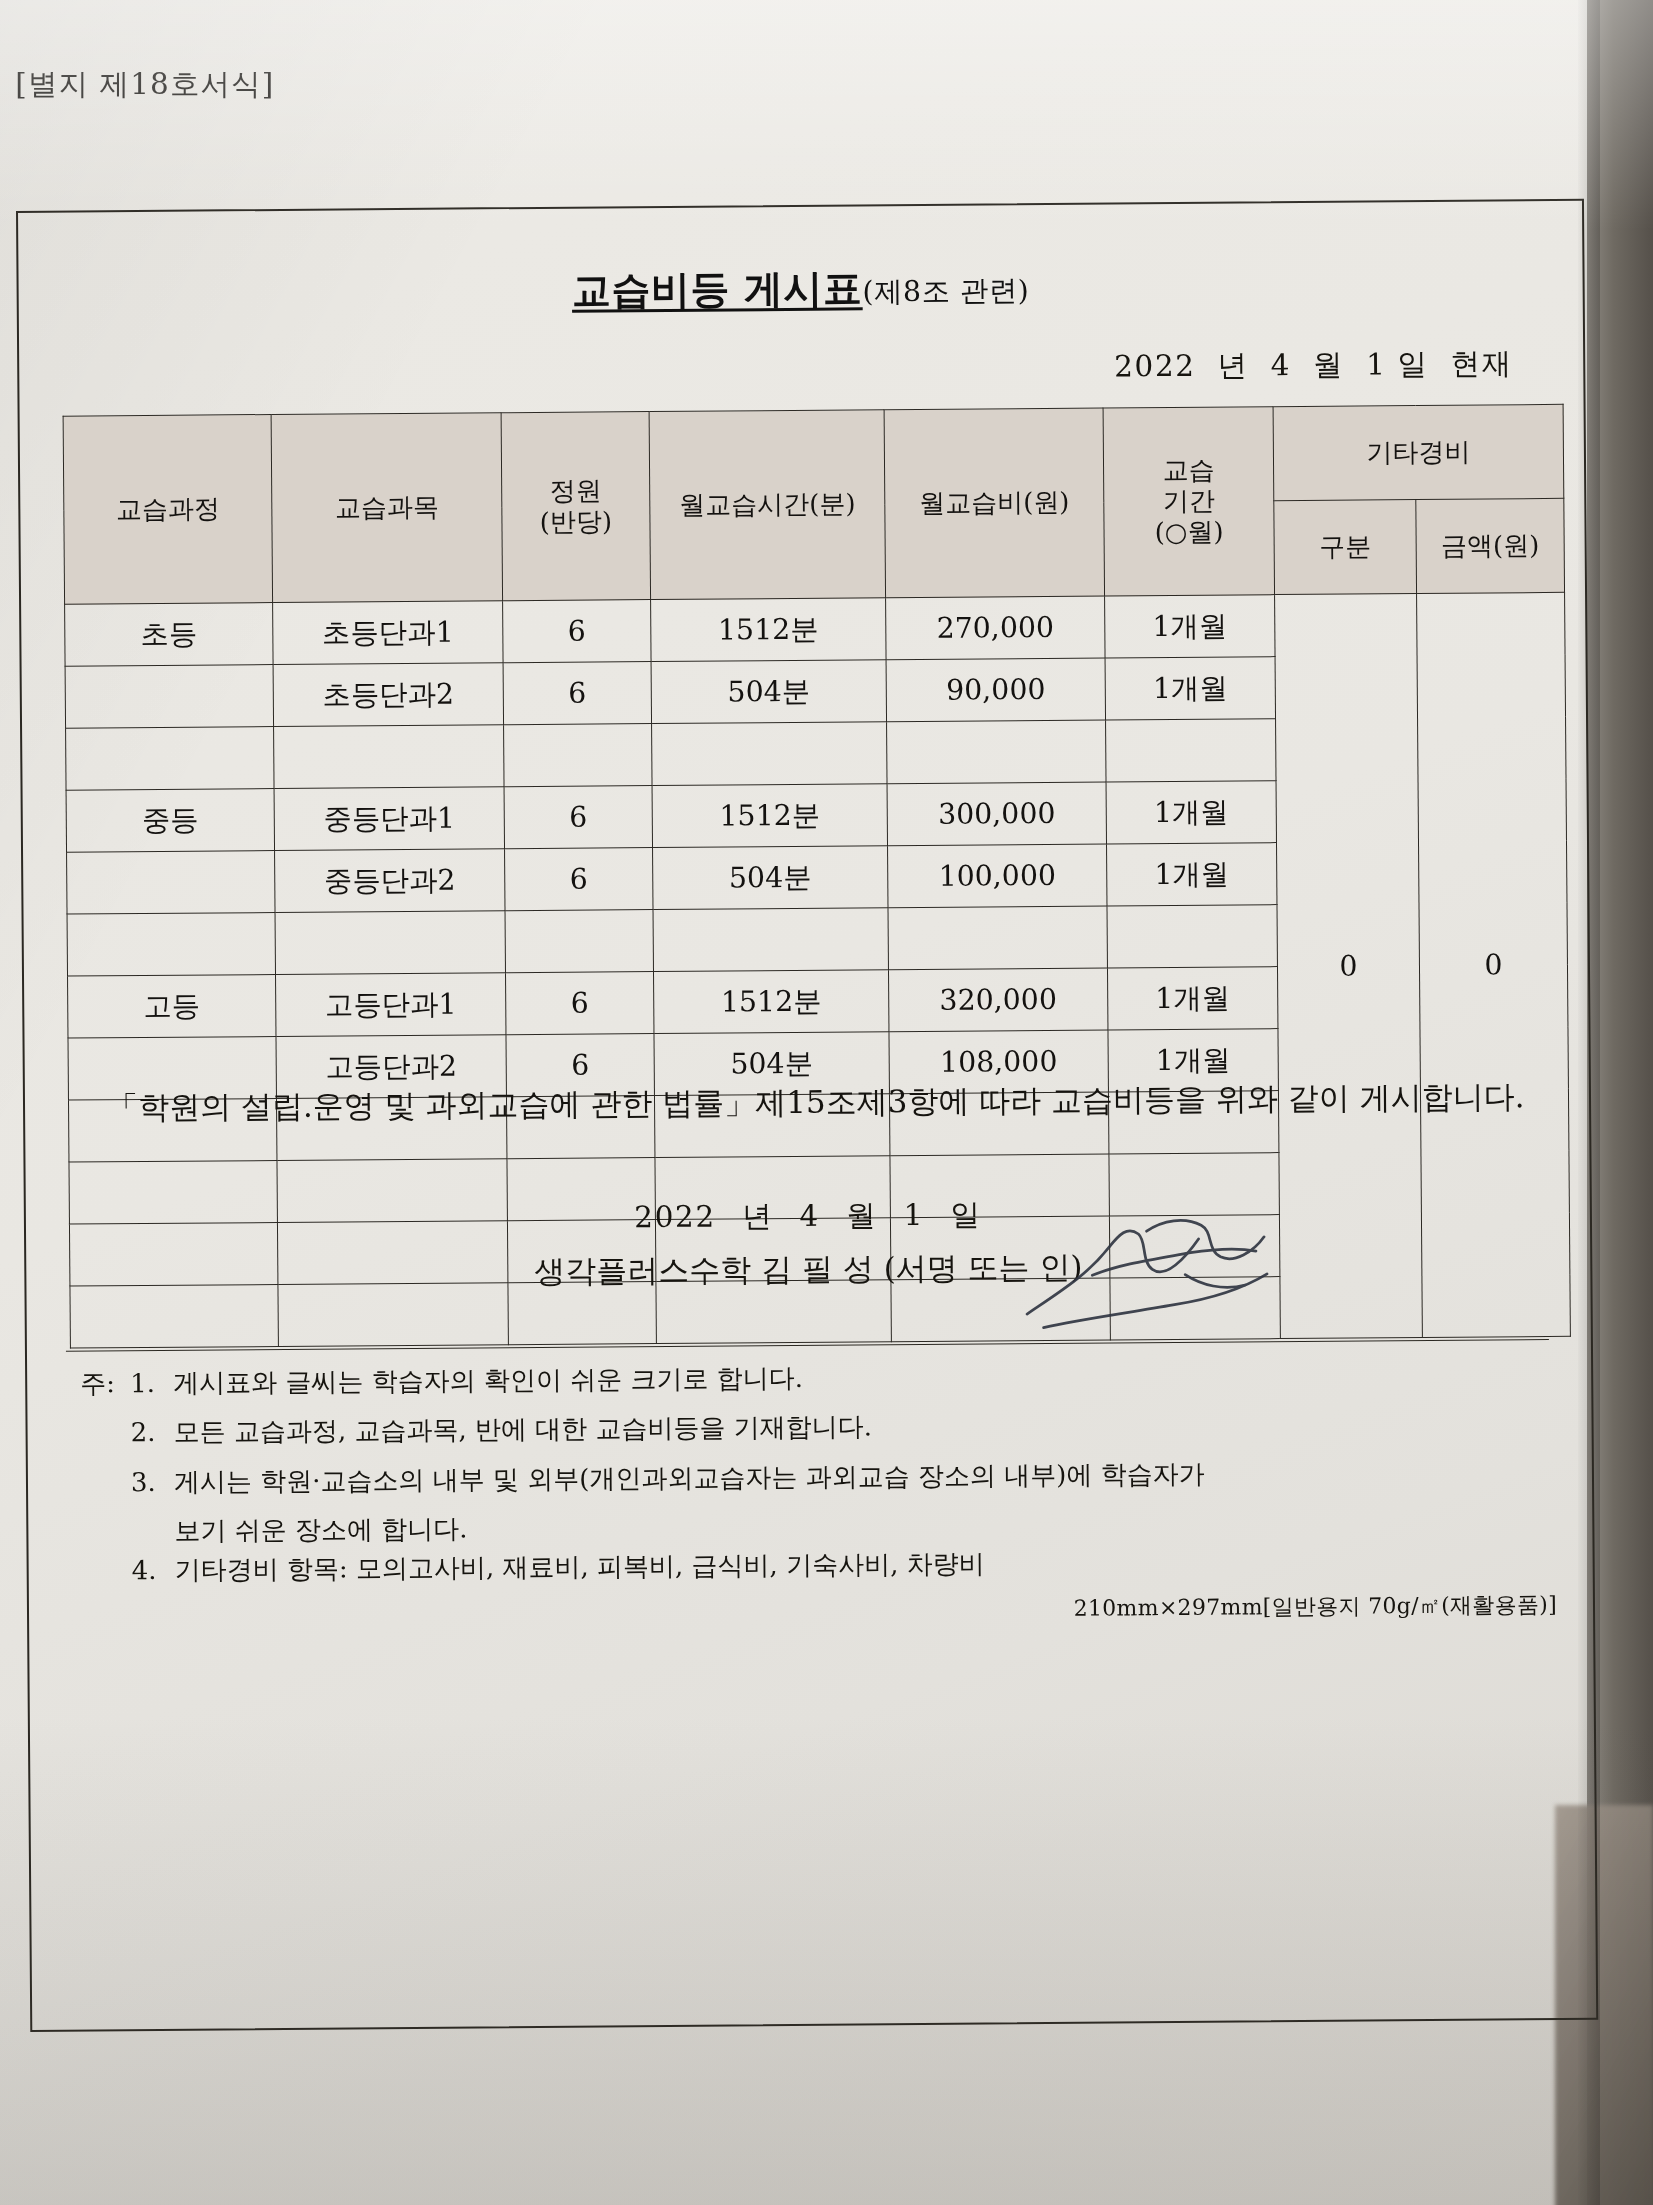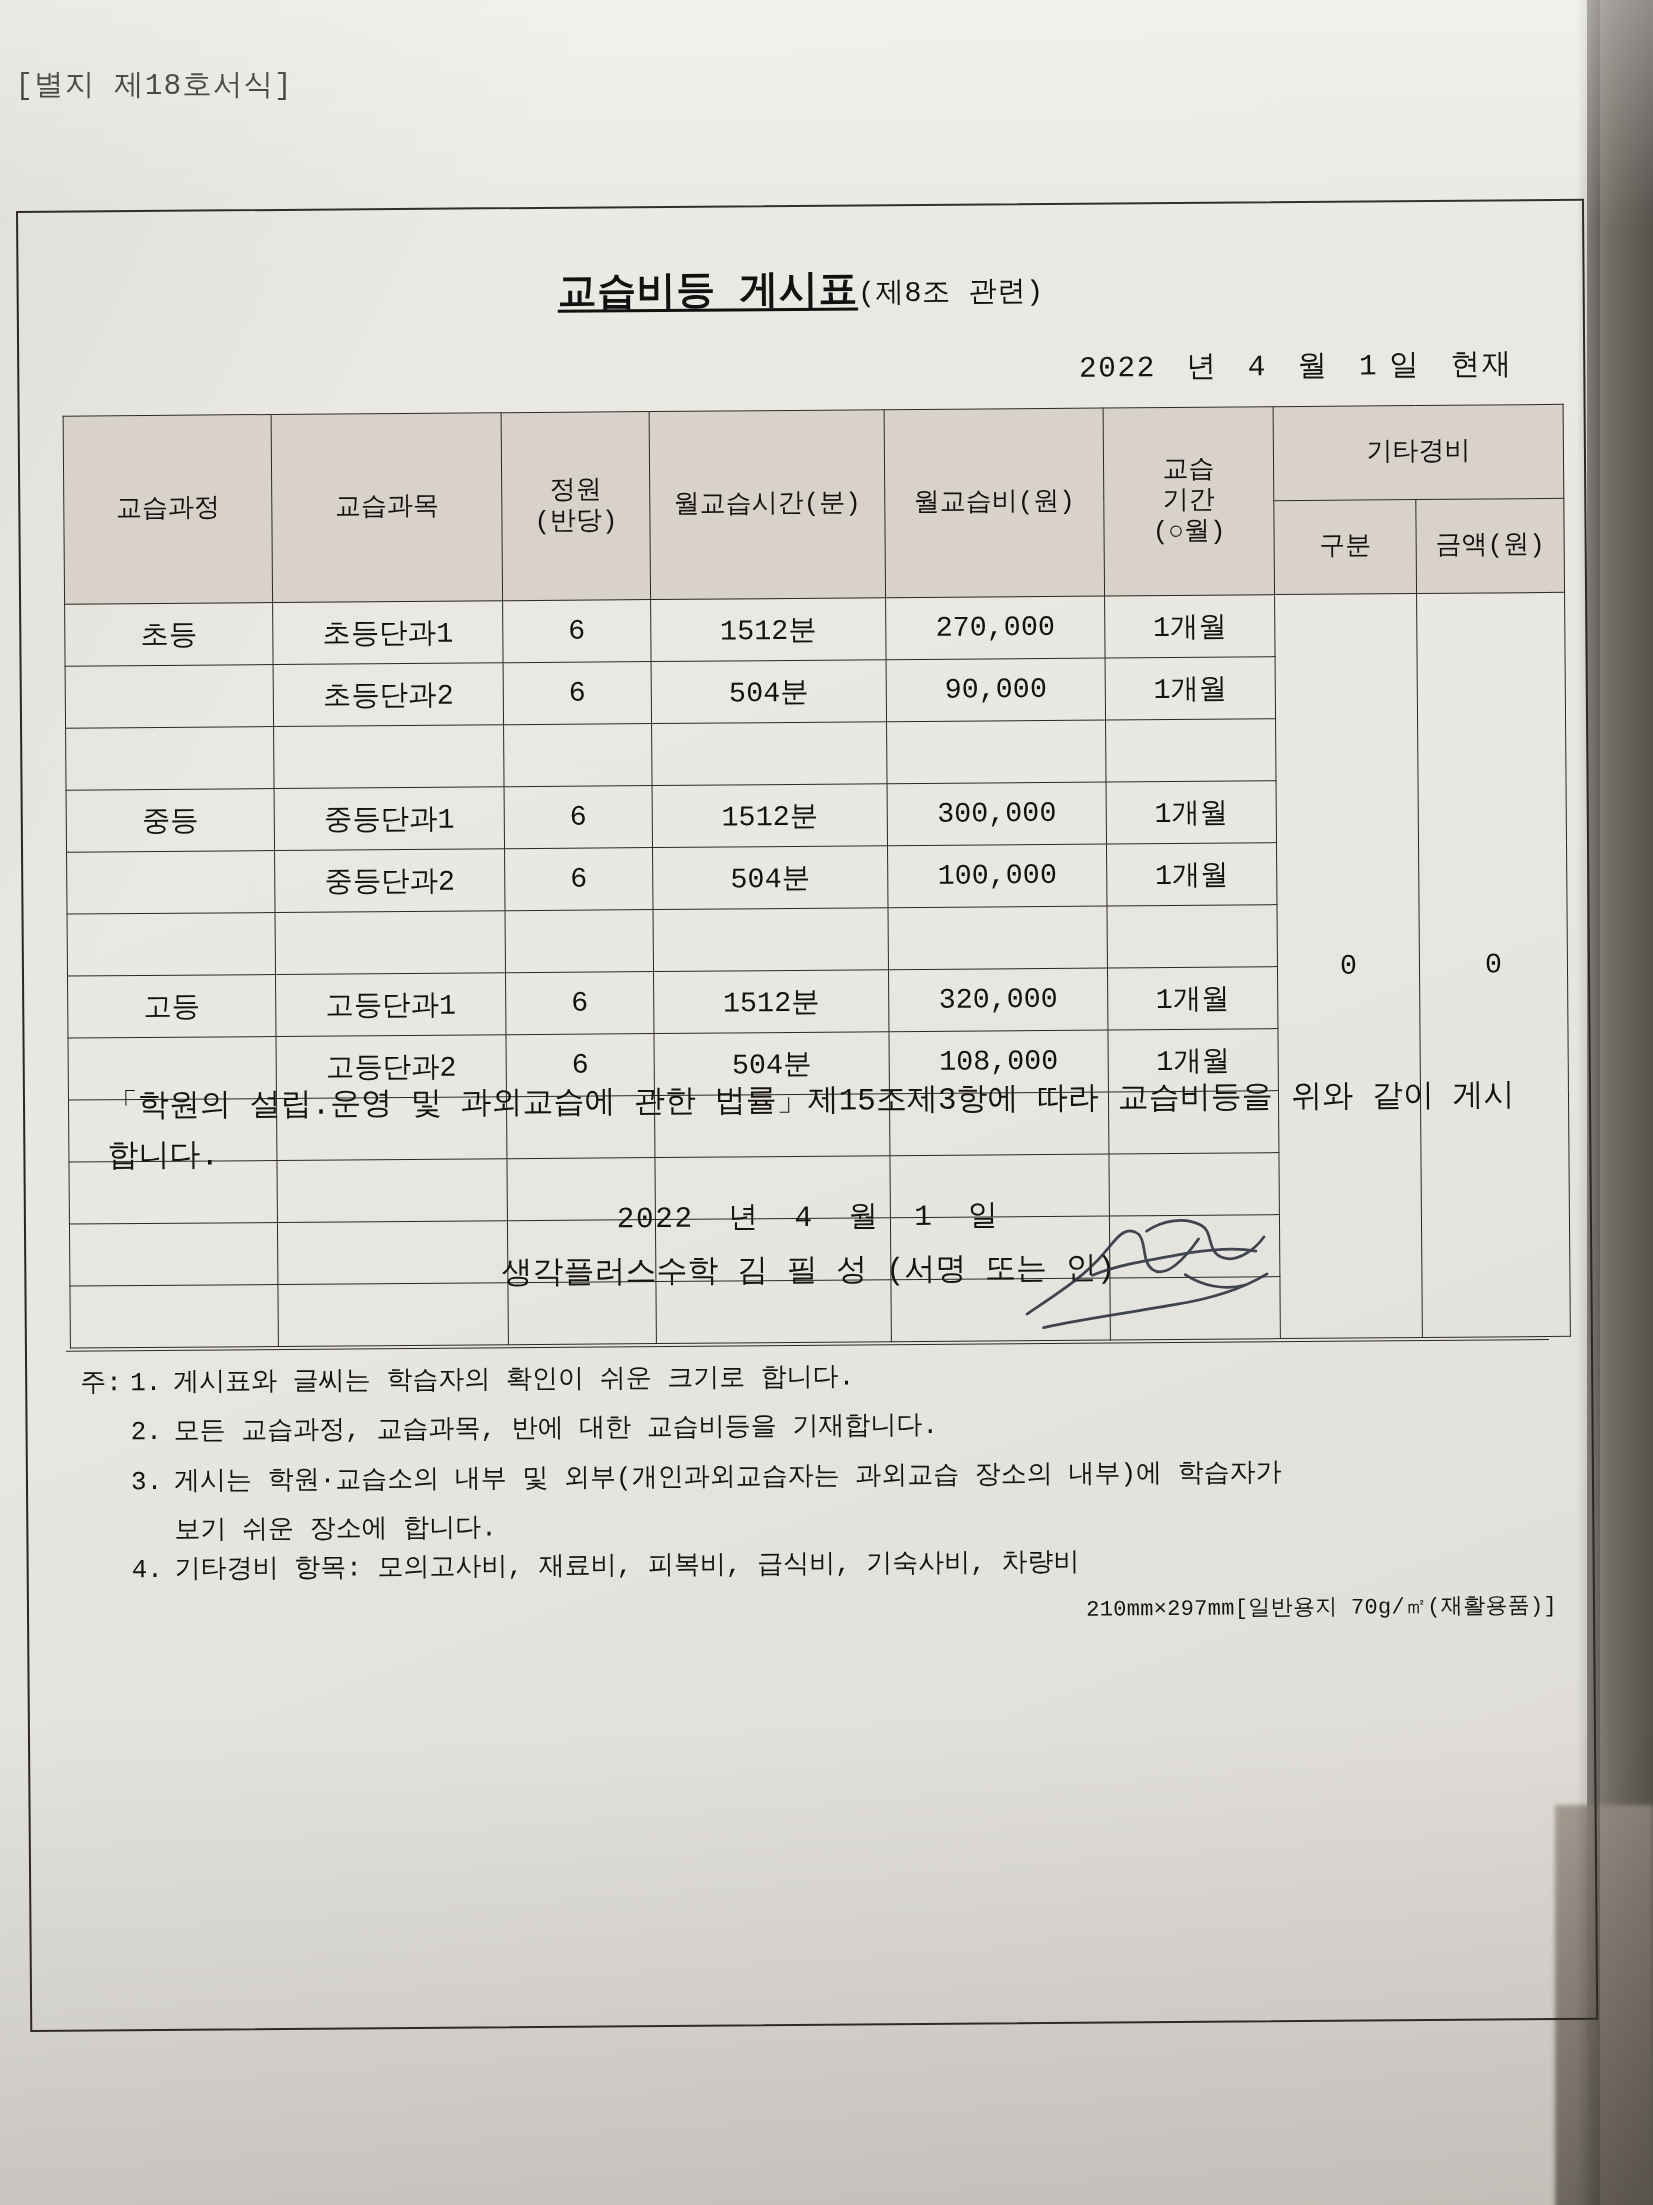--- a/index.html
+++ b/index.html
@@ -14,21 +14,20 @@
     font-family: "DejaVu Serif", "Liberation Serif", serif;
   }
 
   
   #page {
     position: absolute;
     inset: 0;
     background:
       linear-gradient(118deg, rgba(0,0,0,0.05) 0%, rgba(0,0,0,0) 22%),
       linear-gradient(160deg, #eceae5 0%, #e9e7e2 45%, #e3e1dc 72%, #d9d6d0 100%);
-    font-family: Liberation Mono, monospace;
   }
   
   #bg-right {
     position: absolute;
     top: 0; right: 0;
     width: 66px; height: 100%;
     background: linear-gradient(90deg, #8e8a83 0%, #6f6a62 40%, #55504a 100%);
   }
   #bg-right-2 {
     position: absolute;

